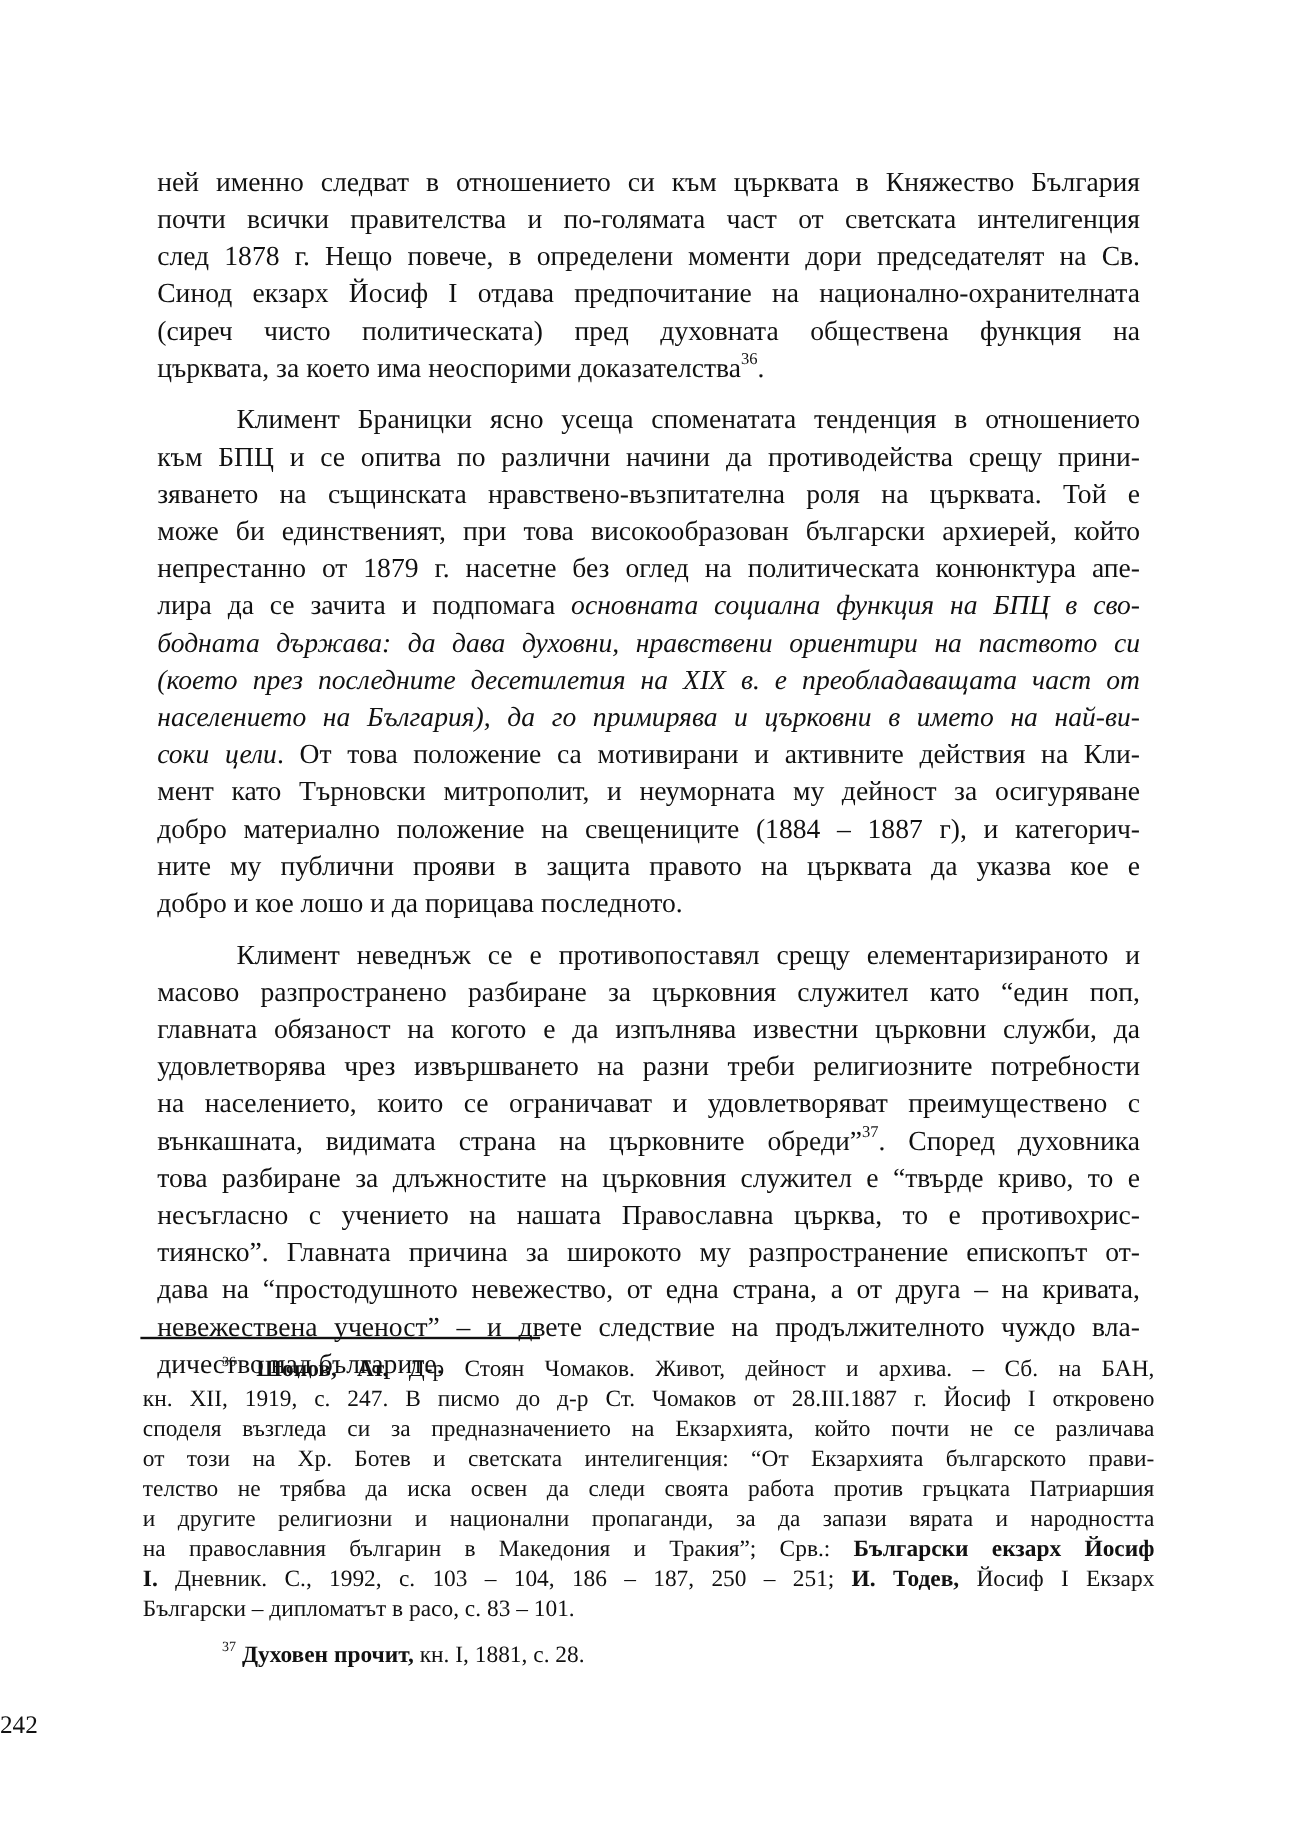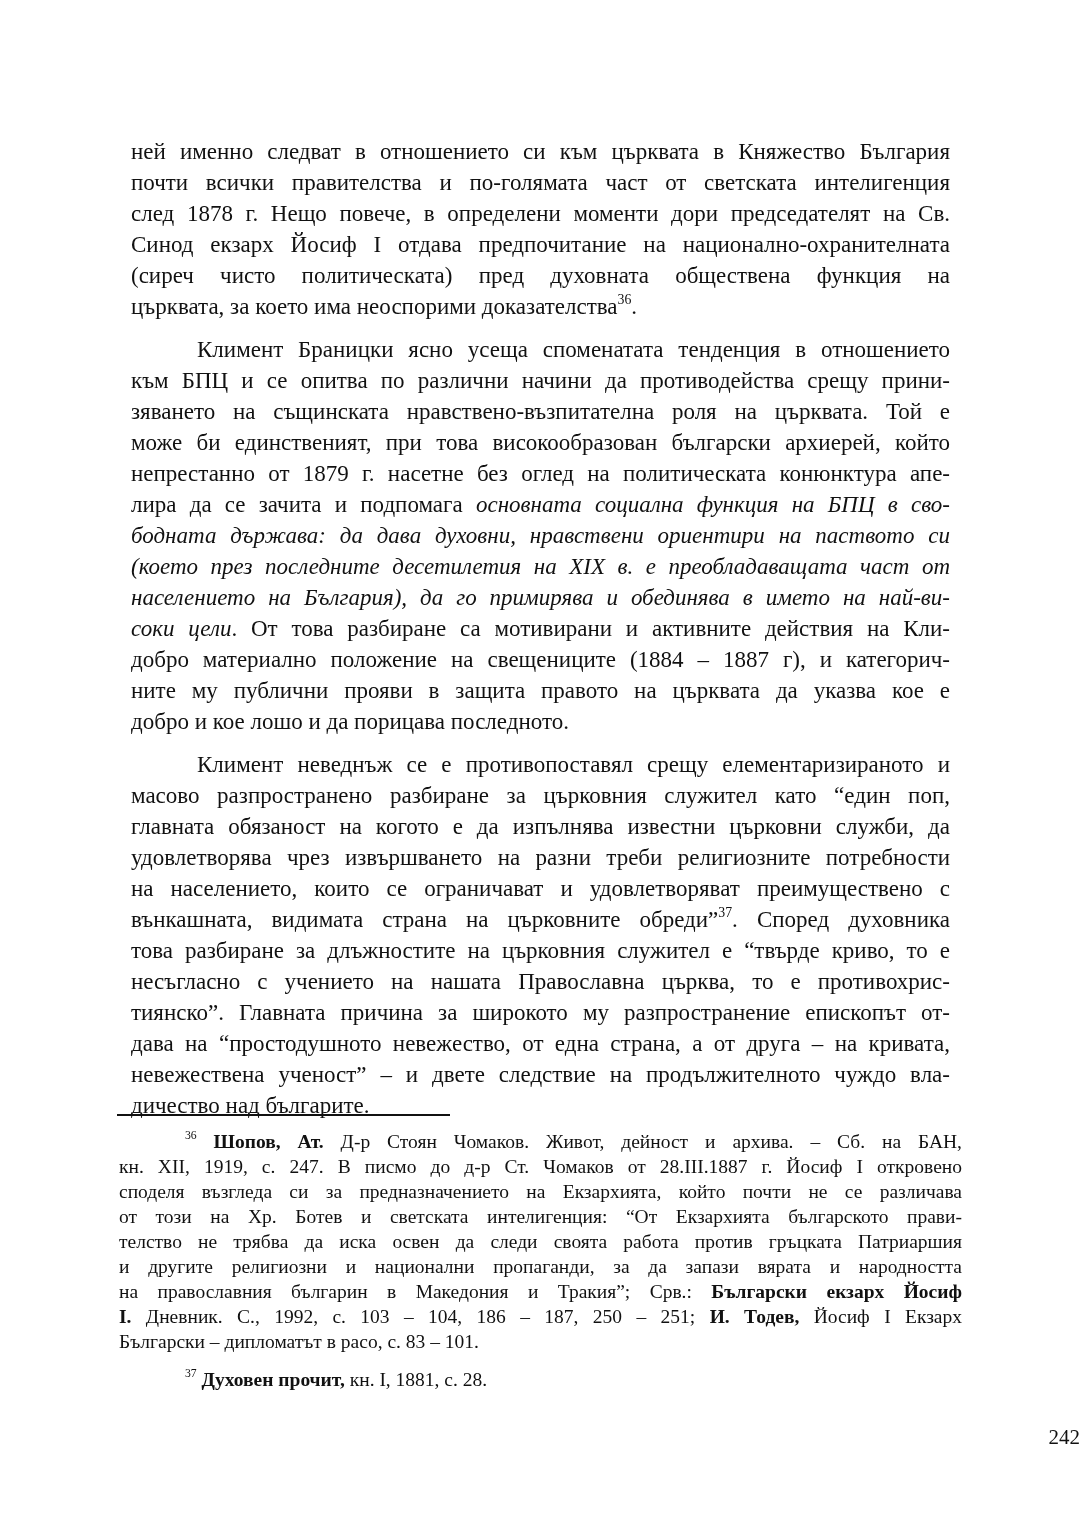--- a/index.html
+++ b/index.html
@@ -68,21 +68,21 @@
       font-size: 19.5px;
       line-height: 25px;
     }
     .fn .line.ind { padding-left: 66px; margin-top: 13px; }
     .fn b { font-weight: bold; }
     .page-number {
       position: absolute;
       left: 0;
       width: 1080px;
       top: 1424px;
-      text-align: right;
+      text-align: left;
       font-size: 21px;
       line-height: 26px;
     }
   </style>
 </head>
 <body>
 
 <div class="page body-text">
 
   <p class="cont">
@@ -96,22 +96,23 @@
 
   <p>
     <span class="line ind">Климент Браницки ясно усеща споменатата тенденция в отношението</span>
     <span class="line">към БПЦ и се опитва по различни начини да противодейства срещу прини-</span>
     <span class="line">зяването на същинската нравствено-възпитателна роля на църквата. Той е</span>
     <span class="line">може би единственият, при това високообразован български архиерей, който</span>
     <span class="line">непрестанно от 1879 г. насетне без оглед на политическата конюнктура апе-</span>
     <span class="line"><span>лира да се зачита и подпомага </span><em>основната социална функция на БПЦ в сво-</em></span>
     <span class="line"><em>бодната държава: да дава духовни, нравствени ориентири на паството си</em></span>
     <span class="line"><em>(което през последните десетилетия на XIX в. е преобладаващата част  от</em></span>
-    <span class="line"><em>населението на България), да го примирява и обединява в името на най-ви-</em></span>
-    <span class="line"><em>соки цели</em><span>. От това разбиране са мотивирани и активните действия на Кли-</span></span>
+    <span class="line"><em>населението на България), да го примирява и църковни в името на най-ви-</em></span>
+    <span class="line"><em>соки цели</em><span>. От това положение са мотивирани и активните действия на Кли-</span></span>
+    <span class="line">мент като Търновски митрополит, и неуморната му дейност за осигуряване</span>
     <span class="line">добро материално положение на свещениците (1884 – 1887 г), и категорич-</span>
     <span class="line">ните му публични прояви в защита правото на църквата да указва кое е</span>
     <span class="line last">добро и кое лошо и да порицава последното.</span>
   </p>
 
   <p>
     <span class="line ind">Климент неведнъж се е противопоставял срещу елементаризираното и</span>
     <span class="line">масово разпространено разбиране за църковния служител като “един поп,</span>
     <span class="line">главната обязаност на когото е да изпълнява известни църковни служби, да</span>
     <span class="line">удовлетворява чрез извършването на разни треби религиозните потребности</span>

